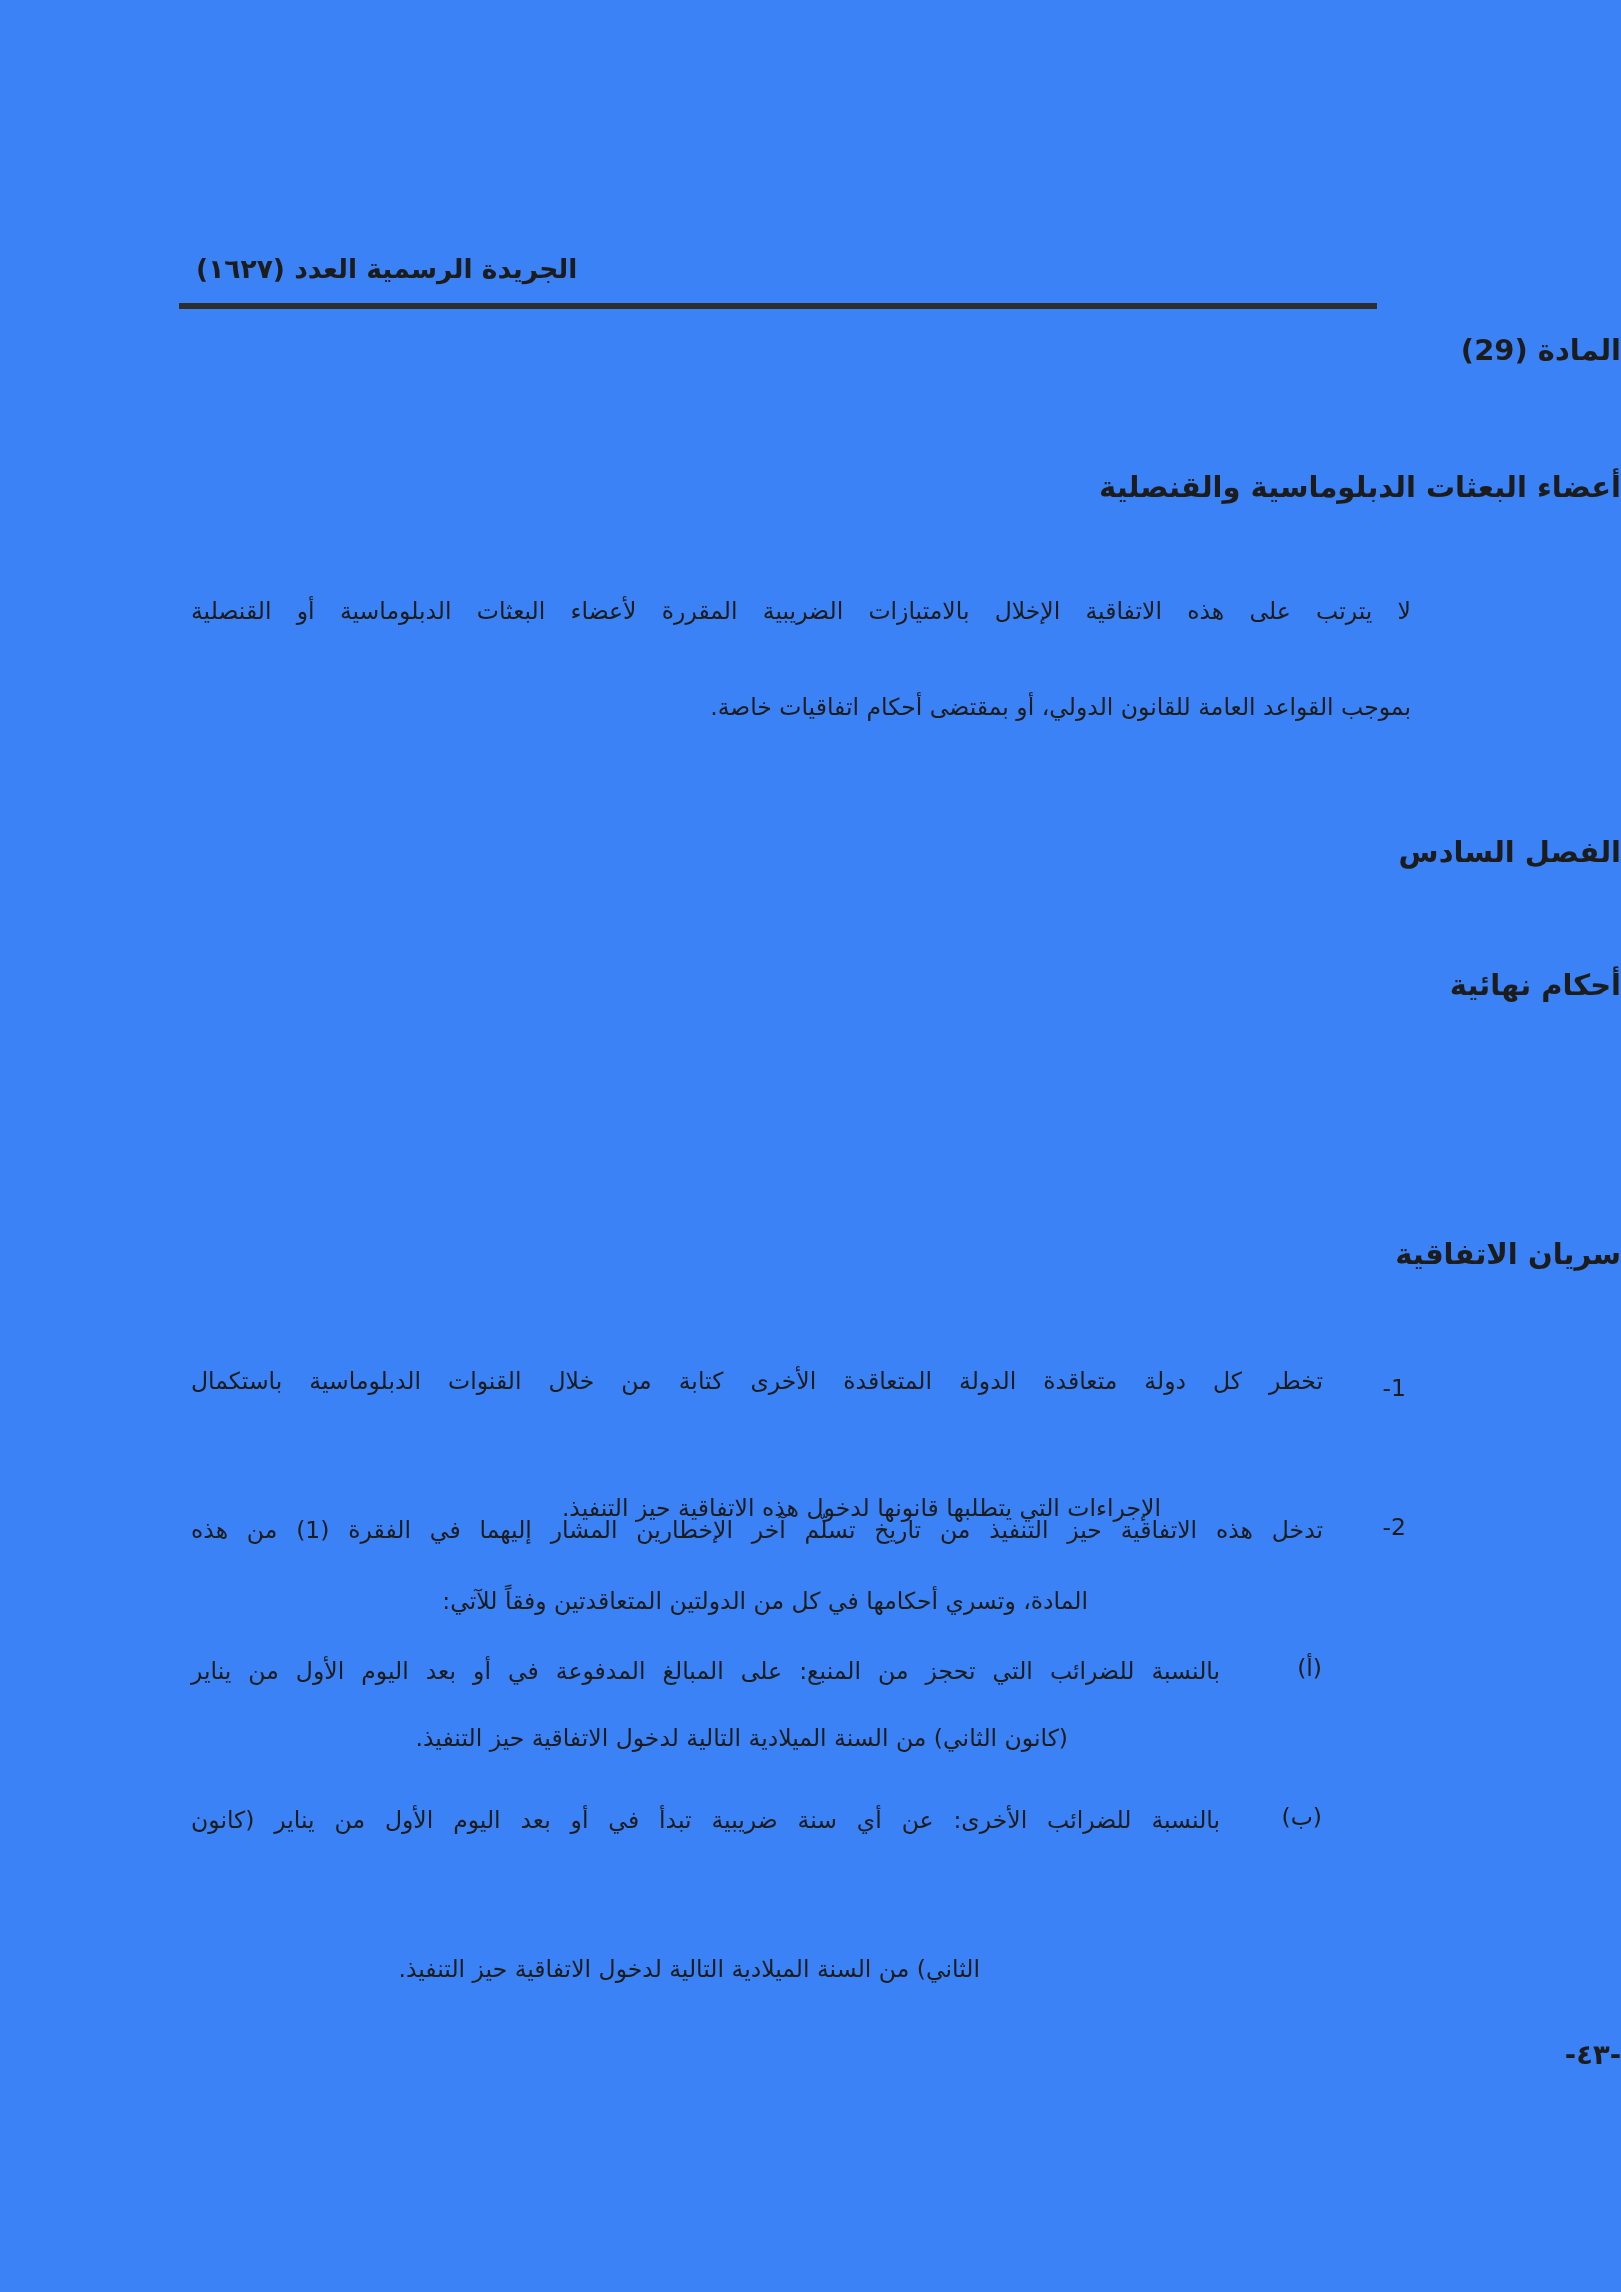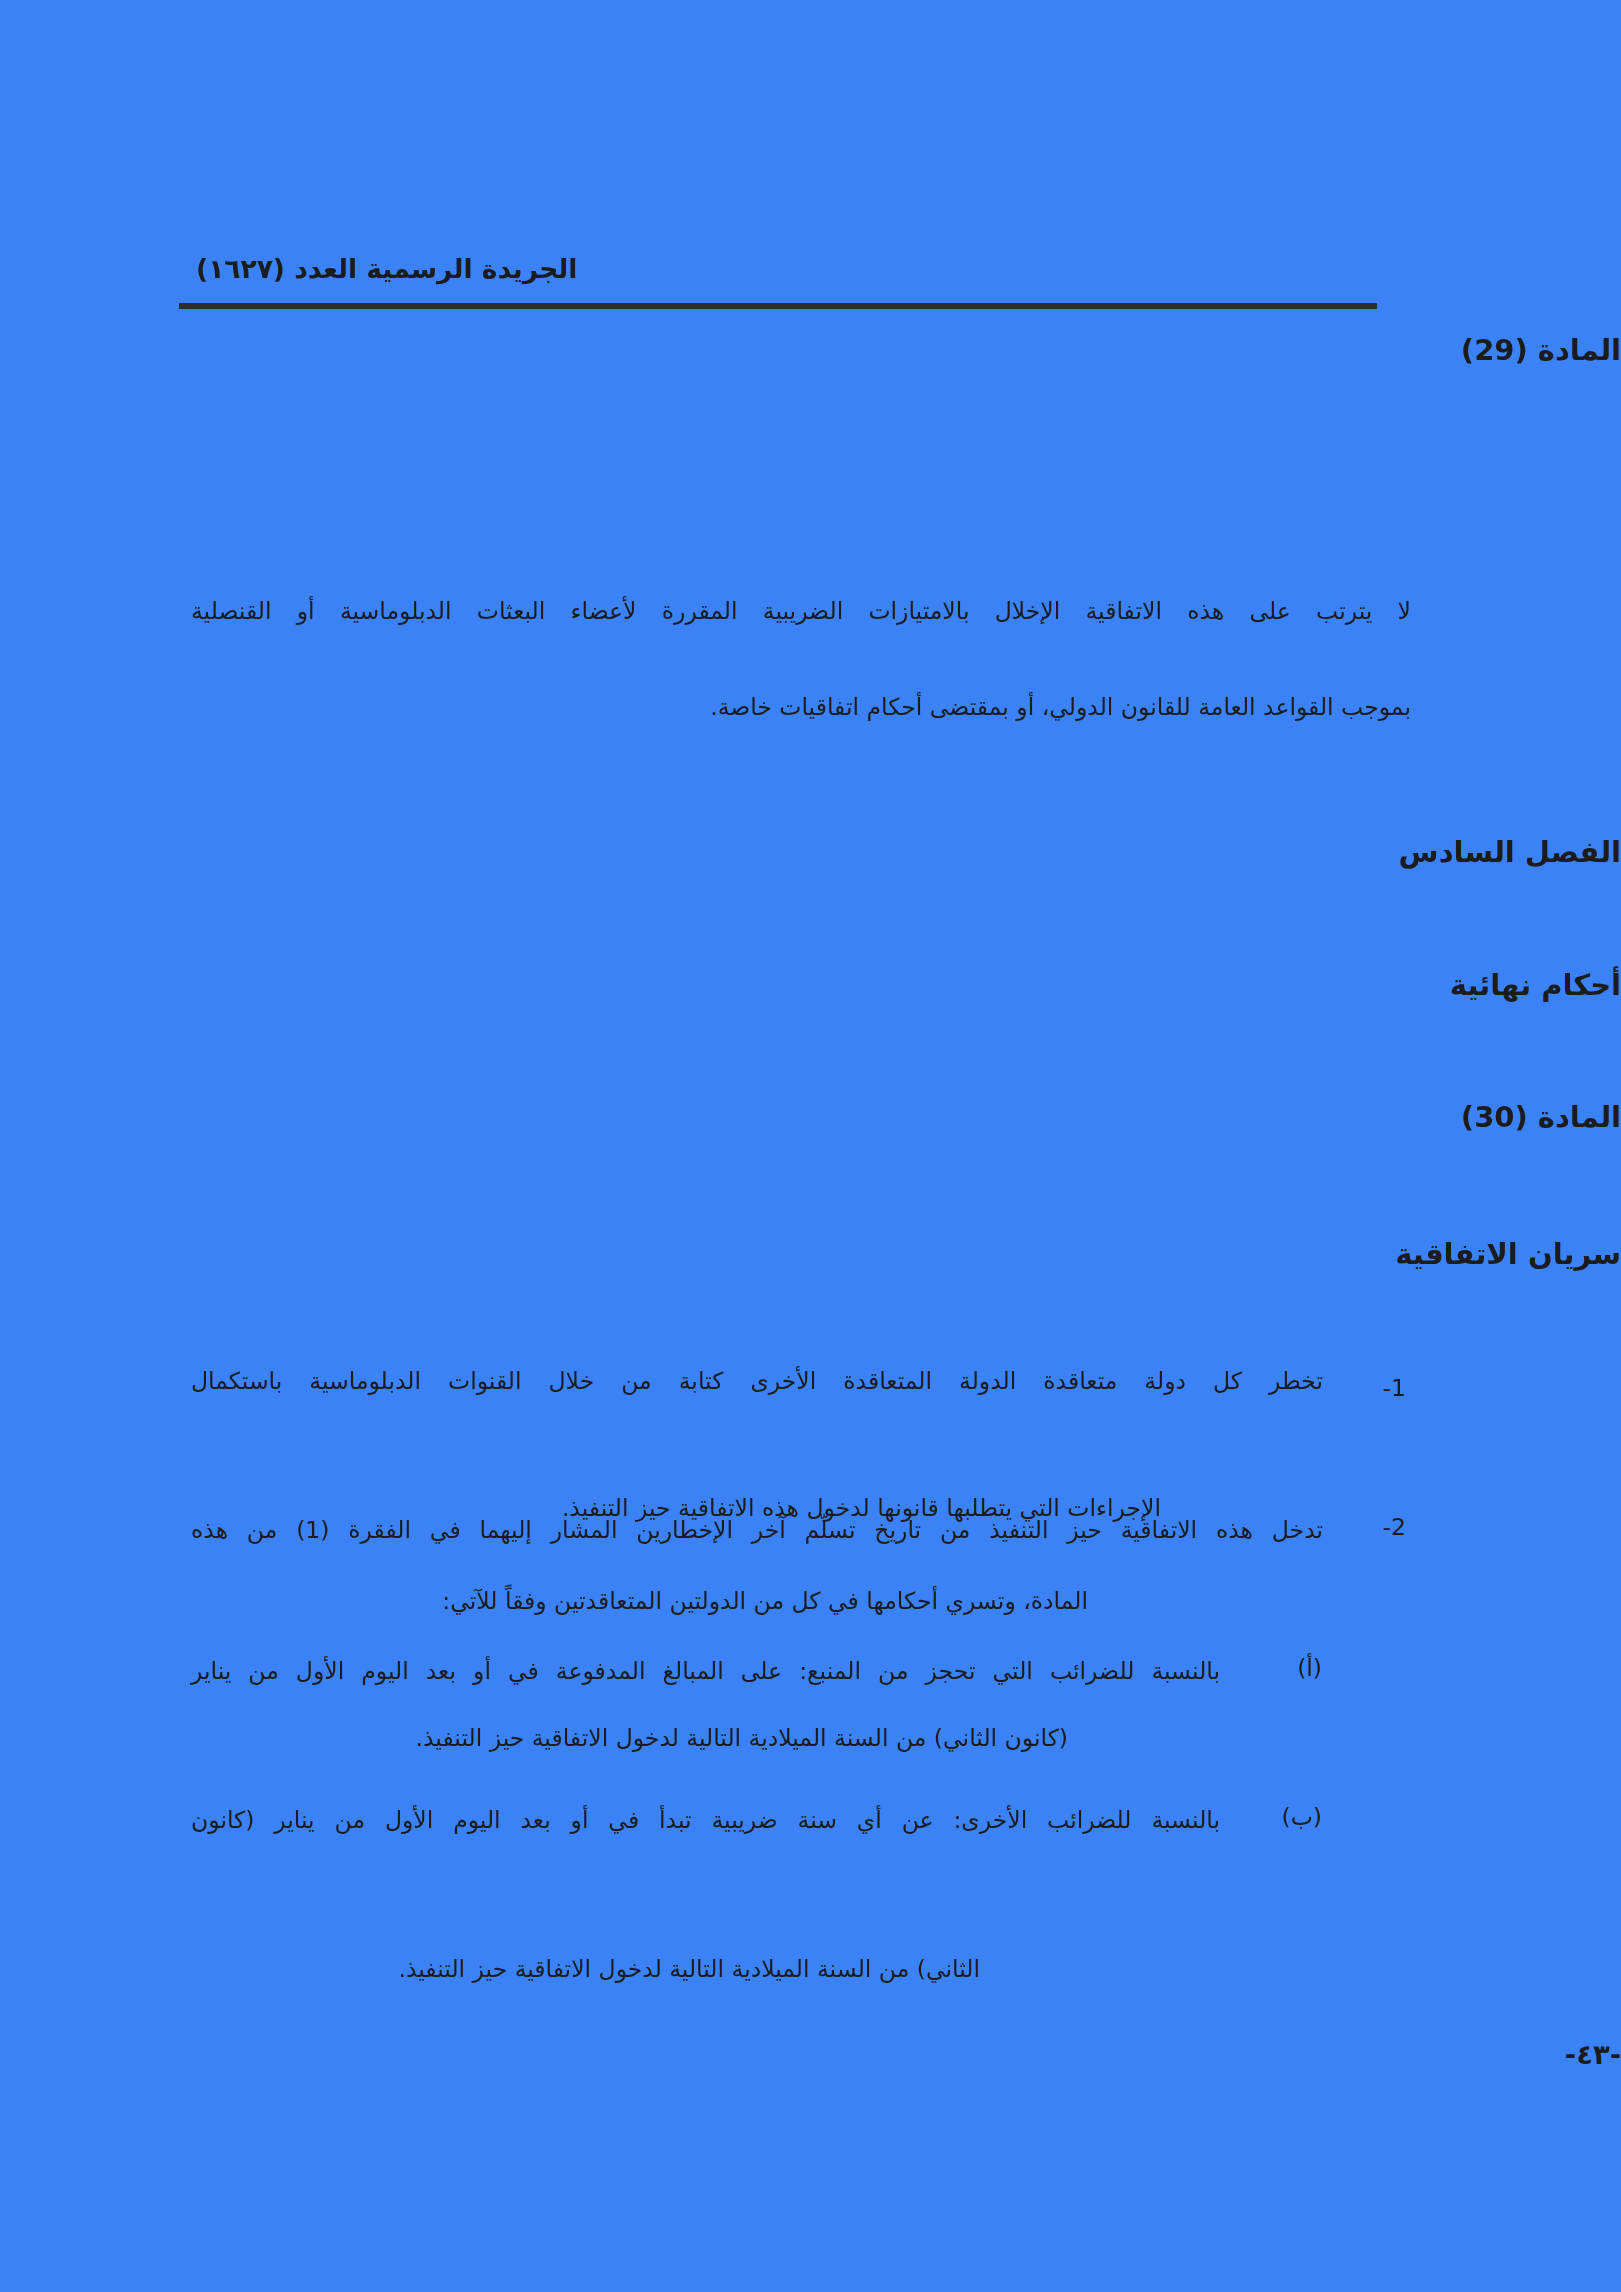--- a/index.html
+++ b/index.html
@@ -68,27 +68,27 @@
 </style>
 </head>
 <body>
 
 <div class="page">
 
   <div class="abs gazette-title">الجريدة الرسمية العدد (١٦٢٧)</div>
   <div class="abs header-rule"></div>
 
   <div class="abs center-head h-art29">المادة (29)</div>
+  <div class="abs center-head h-members">أعضاء البعثات الدبلوماسية والقنصلية</div>
   <div class="abs body-line just para-l1">لا يترتب على هذه الاتفاقية الإخلال بالامتيازات الضريبية المقررة لأعضاء البعثات الدبلوماسية أو القنصلية</div>
   <div class="abs body-line ralign para-l2">بموجب القواعد العامة للقانون الدولي، أو بمقتضى أحكام اتفاقيات خاصة.</div>
 
   <div class="abs center-head h-chap6">الفصل السادس</div>
   <div class="abs center-head h-final">أحكام نهائية</div>
 
-  <div class="abs center-head h-art30">المادة (30)</div>
   <div class="abs center-head h-entry">سريان الاتفاقية</div>
 
   <div class="abs marker m-1">1-</div>
   <div class="abs body-line just i1-l1">تخطر كل دولة متعاقدة الدولة المتعاقدة الأخرى كتابة من خلال القنوات الدبلوماسية باستكمال</div>
   <div class="abs body-line ralign i1-l2">الإجراءات التي يتطلبها قانونها لدخول هذه الاتفاقية حيز التنفيذ.</div>
 
   <div class="abs marker m-2">2-</div>
   <div class="abs body-line just i2-l1">تدخل هذه الاتفاقية حيز التنفيذ من تاريخ تسلّم آخر الإخطارين المشار إليهما في الفقرة (1) من هذه</div>
   <div class="abs body-line ralign i2-l2">المادة، وتسري أحكامها في كل من الدولتين المتعاقدتين وفقاً للآتي:</div>
 

